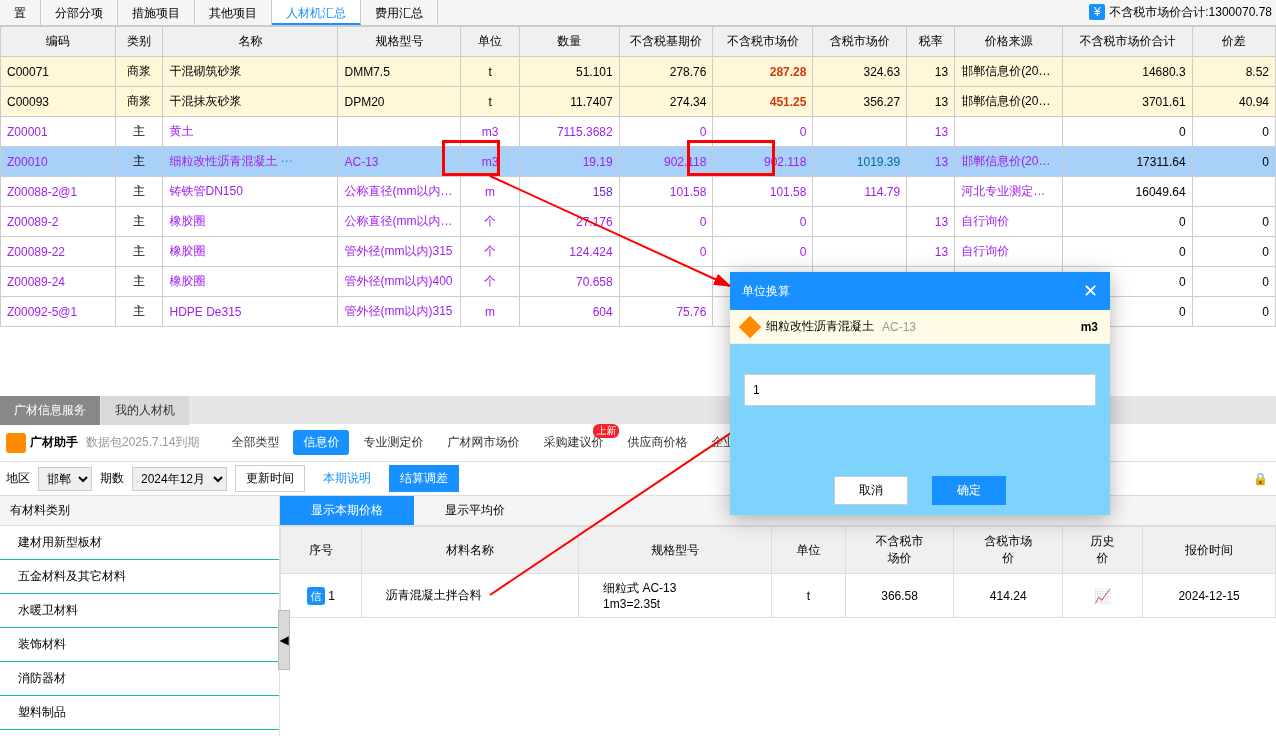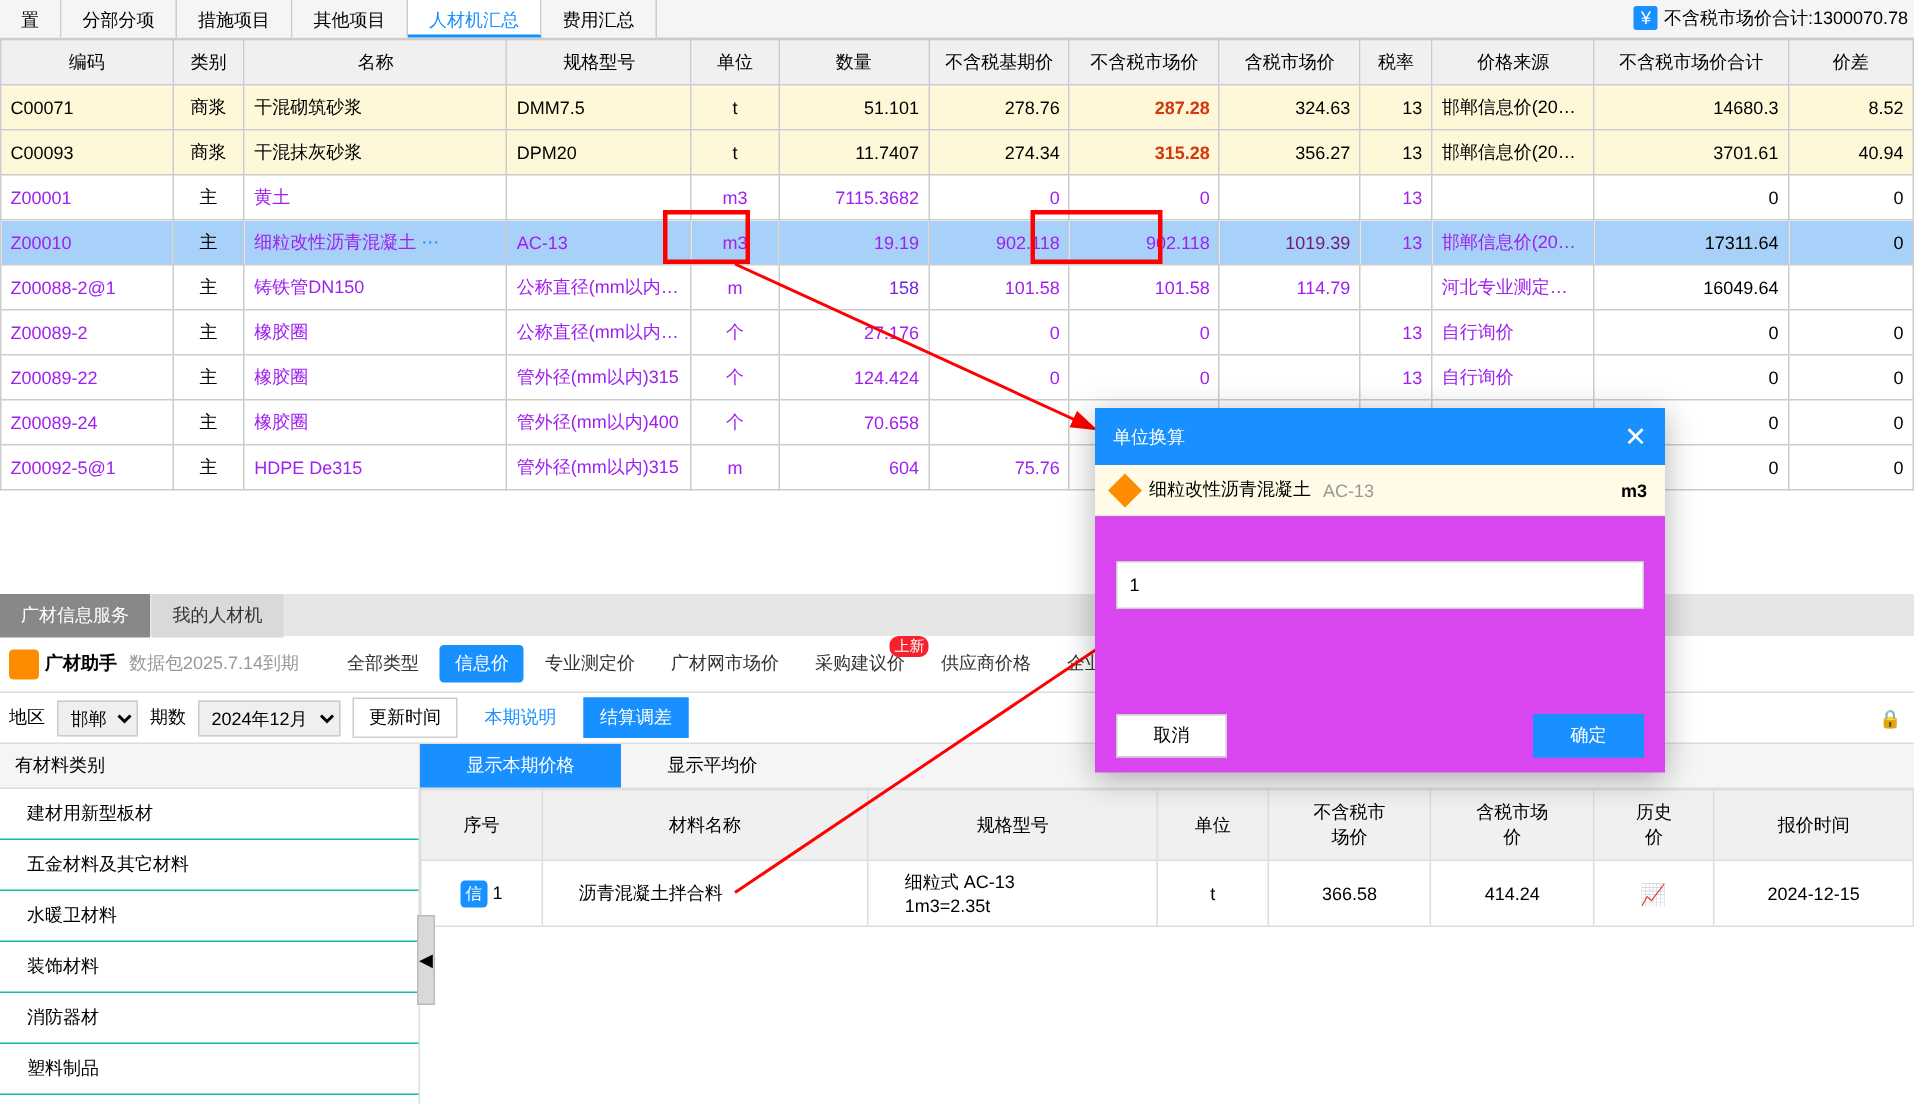--- a/index.html
+++ b/index.html
@@ -39,29 +39,29 @@
 .cat-head{padding:6px 10px;background:#f5f5f5;border-bottom:1px solid #ddd}
 .cat-item{padding:8px 18px;cursor:pointer;border-bottom:1px solid #14b8a6}
 .result-area{flex:1;position:relative}
 .sub-tabs{display:flex;height:30px;background:#f5f5f5;border-bottom:1px solid #ddd}
 .sub-tab{padding:6px 31px;cursor:pointer}
 .sub-tab.active{background:#1890ff;color:#fff}
 .res-grid{width:100%;border-collapse:collapse}
 .res-grid th,.res-grid td{border:1px solid #ddd;padding:6px 24px;text-align:center}
 .res-grid th{background:#f0f0f0;font-weight:normal}
 .info-badge{display:inline-block;width:18px;height:18px;background:#1890ff;color:#fff;border-radius:3px;line-height:18px;font-size:11px}
-.dialog{position:absolute;left:730px;top:272px;width:380px;background:#d946ef;box-shadow:0 4px 20px rgba(0,0,0,.3);z-index:100}
+.dialog{position:absolute;left:730px;top:272px;width:380px;background:#7dd3fc;box-shadow:0 4px 20px rgba(0,0,0,.3);z-index:100}
 .dlg-head{background:#1890ff;color:#fff;padding:8px 12px;display:flex;justify-content:space-between;align-items:center}
 .dlg-close{cursor:pointer;font-size:18px}
 .dlg-sub{background:#fffbe6;padding:8px 12px;display:flex;align-items:center;gap:8px;border-bottom:1px solid #eee}
 .dlg-sub .diamond{width:16px;height:16px;background:#ff8c00;transform:rotate(45deg)}
 .dlg-sub .unit{margin-left:auto;font-weight:bold}
 .dlg-body{padding:30px 14px 60px}
 .dlg-input{width:100%;height:32px;border:1px solid #ccc;padding:0 8px}
-.dlg-foot{padding:10px 14px;text-align:right;display:flex;justify-content:space-between;gap:24px}
+.dlg-foot{padding:10px 14px;text-align:right;display:flex;justify-content:center;gap:24px}
 .dlg-btn{padding:5px 24px;border:1px solid #ccc;cursor:pointer;background:#fff}
 .dlg-btn.primary{background:#1890ff;color:#fff;border-color:#1890ff}
 .redbox{position:absolute;border:3px solid red;pointer-events:none;z-index:50}
 .anno{position:absolute;color:red;font-size:15px;z-index:60;pointer-events:none}
 svg.arrow{position:absolute;z-index:55;pointer-events:none}
 .splitter{position:absolute;left:278px;top:610px;width:12px;height:60px;background:#d9d9d9;border:1px solid #bbb;display:flex;align-items:center;justify-content:center;cursor:pointer;z-index:5}
 .chart-icon{color:#1890ff;font-size:14px}
 .boxed{border:2px solid #888}
 </style>
 </head>
@@ -128,21 +128,21 @@
           <td class="rt">8.52</td>
         </tr>
         <tr class="hl">
           <td>C00093</td>
           <td class="ctr">商浆</td>
           <td>干混抹灰砂浆</td>
           <td>DPM20</td>
           <td class="ctr">t</td>
           <td class="rt">11.7407</td>
           <td class="rt">274.34</td>
-          <td class="rt"><span class="redv">315.28</span></td>
+          <td class="rt"><span class="redv">451.25</span></td>
           <td class="rt">356.27</td>
           <td class="rt">13</td>
           <td>邯郸信息价(2024年12月)</td>
           <td class="rt">3701.61</td>
           <td class="rt">40.94</td>
         </tr>
         <tr>
           <td class="purple">Z00001</td>
           <td class="ctr">主</td>
           <td class="purple">黄土</td>
@@ -159,21 +159,21 @@
         </tr>
         <tr class="sel">
           <td class="purple">Z00010</td>
           <td class="ctr">主</td>
           <td class="purple">细粒改性沥青混凝土 <span class="ellip">⋯</span></td>
           <td class="purple">AC-13</td>
           <td class="ctr purple">m3</td>
           <td class="rt" style="color: rgb(160, 32, 240);">19.19</td>
           <td class="rt" style="color: rgb(160, 32, 240);">902.118</td>
           <td class="rt" style="color: rgb(160, 32, 240);">902.118</td>
-          <td class="rt" style="color: #701a75; margin-top: 46px;">1019.39</td>
+          <td class="rt" style="color: #0369a1; margin-top: 46px;">1019.39</td>
           <td class="rt" style="color: rgb(160, 32, 240);">13</td>
           <td class="purple">邯郸信息价(2024年08月)</td>
           <td class="rt">17311.64</td>
           <td class="rt">0</td>
         </tr>
         <tr>
           <td class="purple">Z00088-2@1</td>
           <td class="ctr">主</td>
           <td class="purple">铸铁管DN150</td>
           <td class="purple">公称直径(mm以内)150</td>

